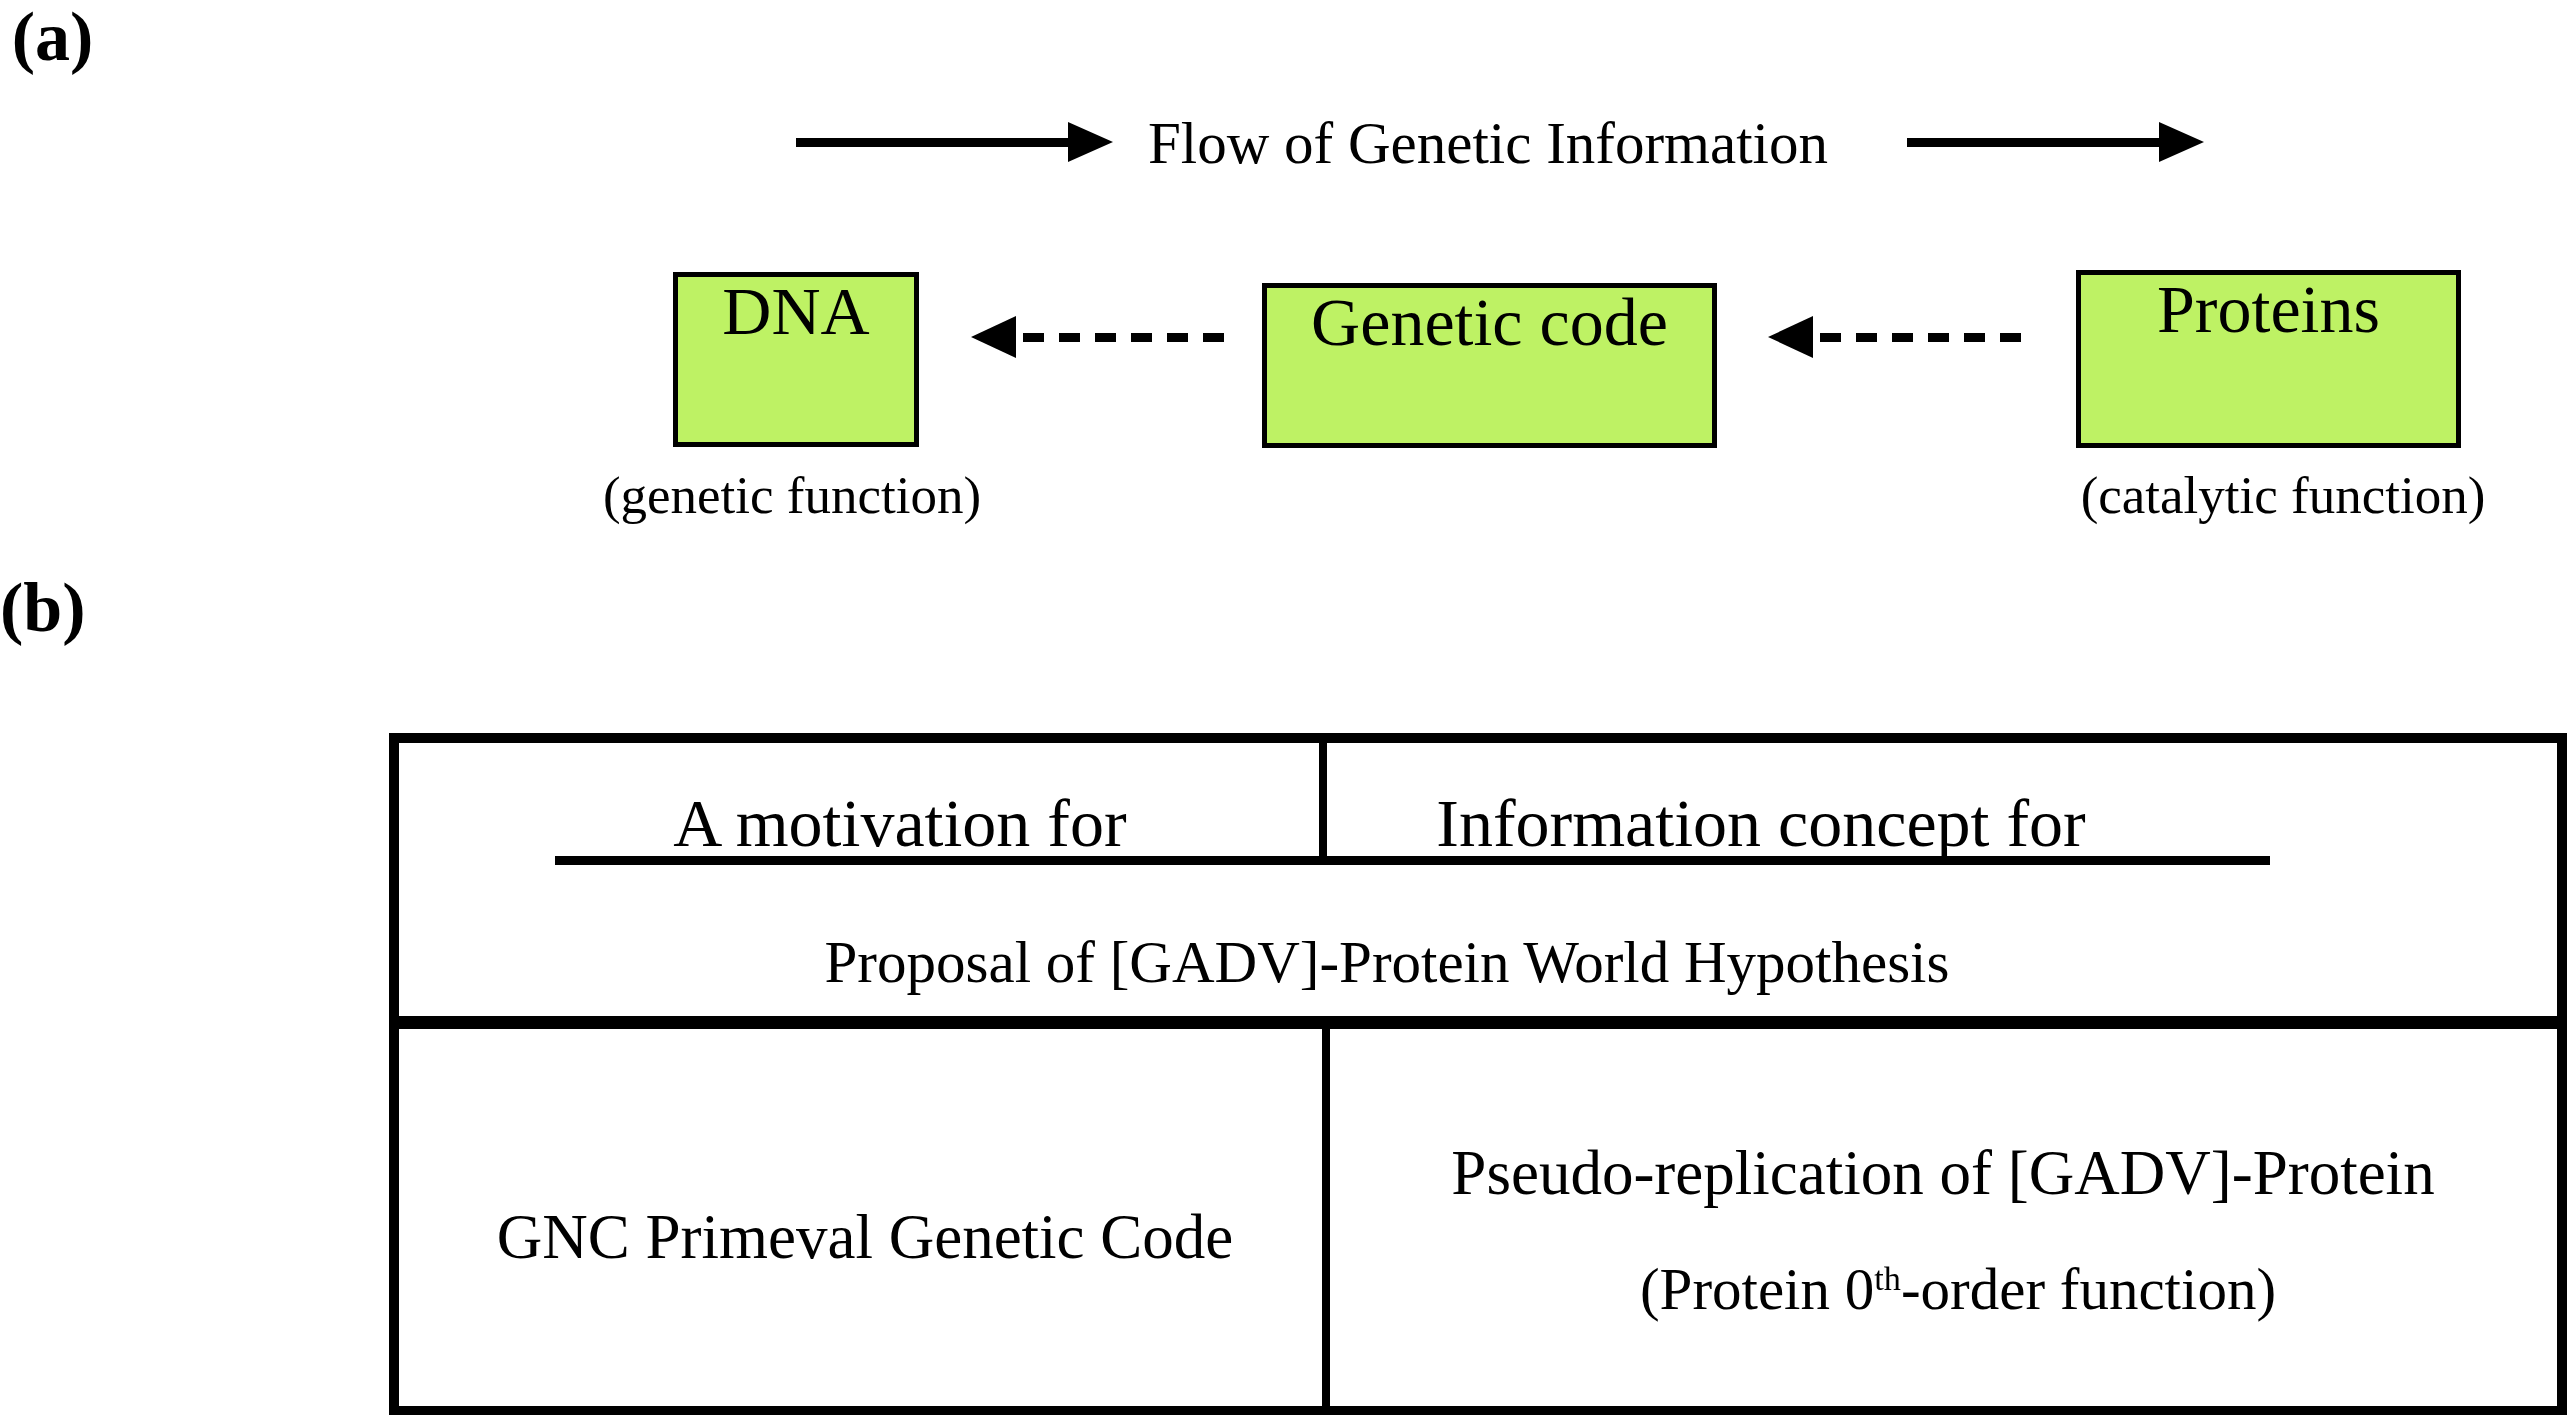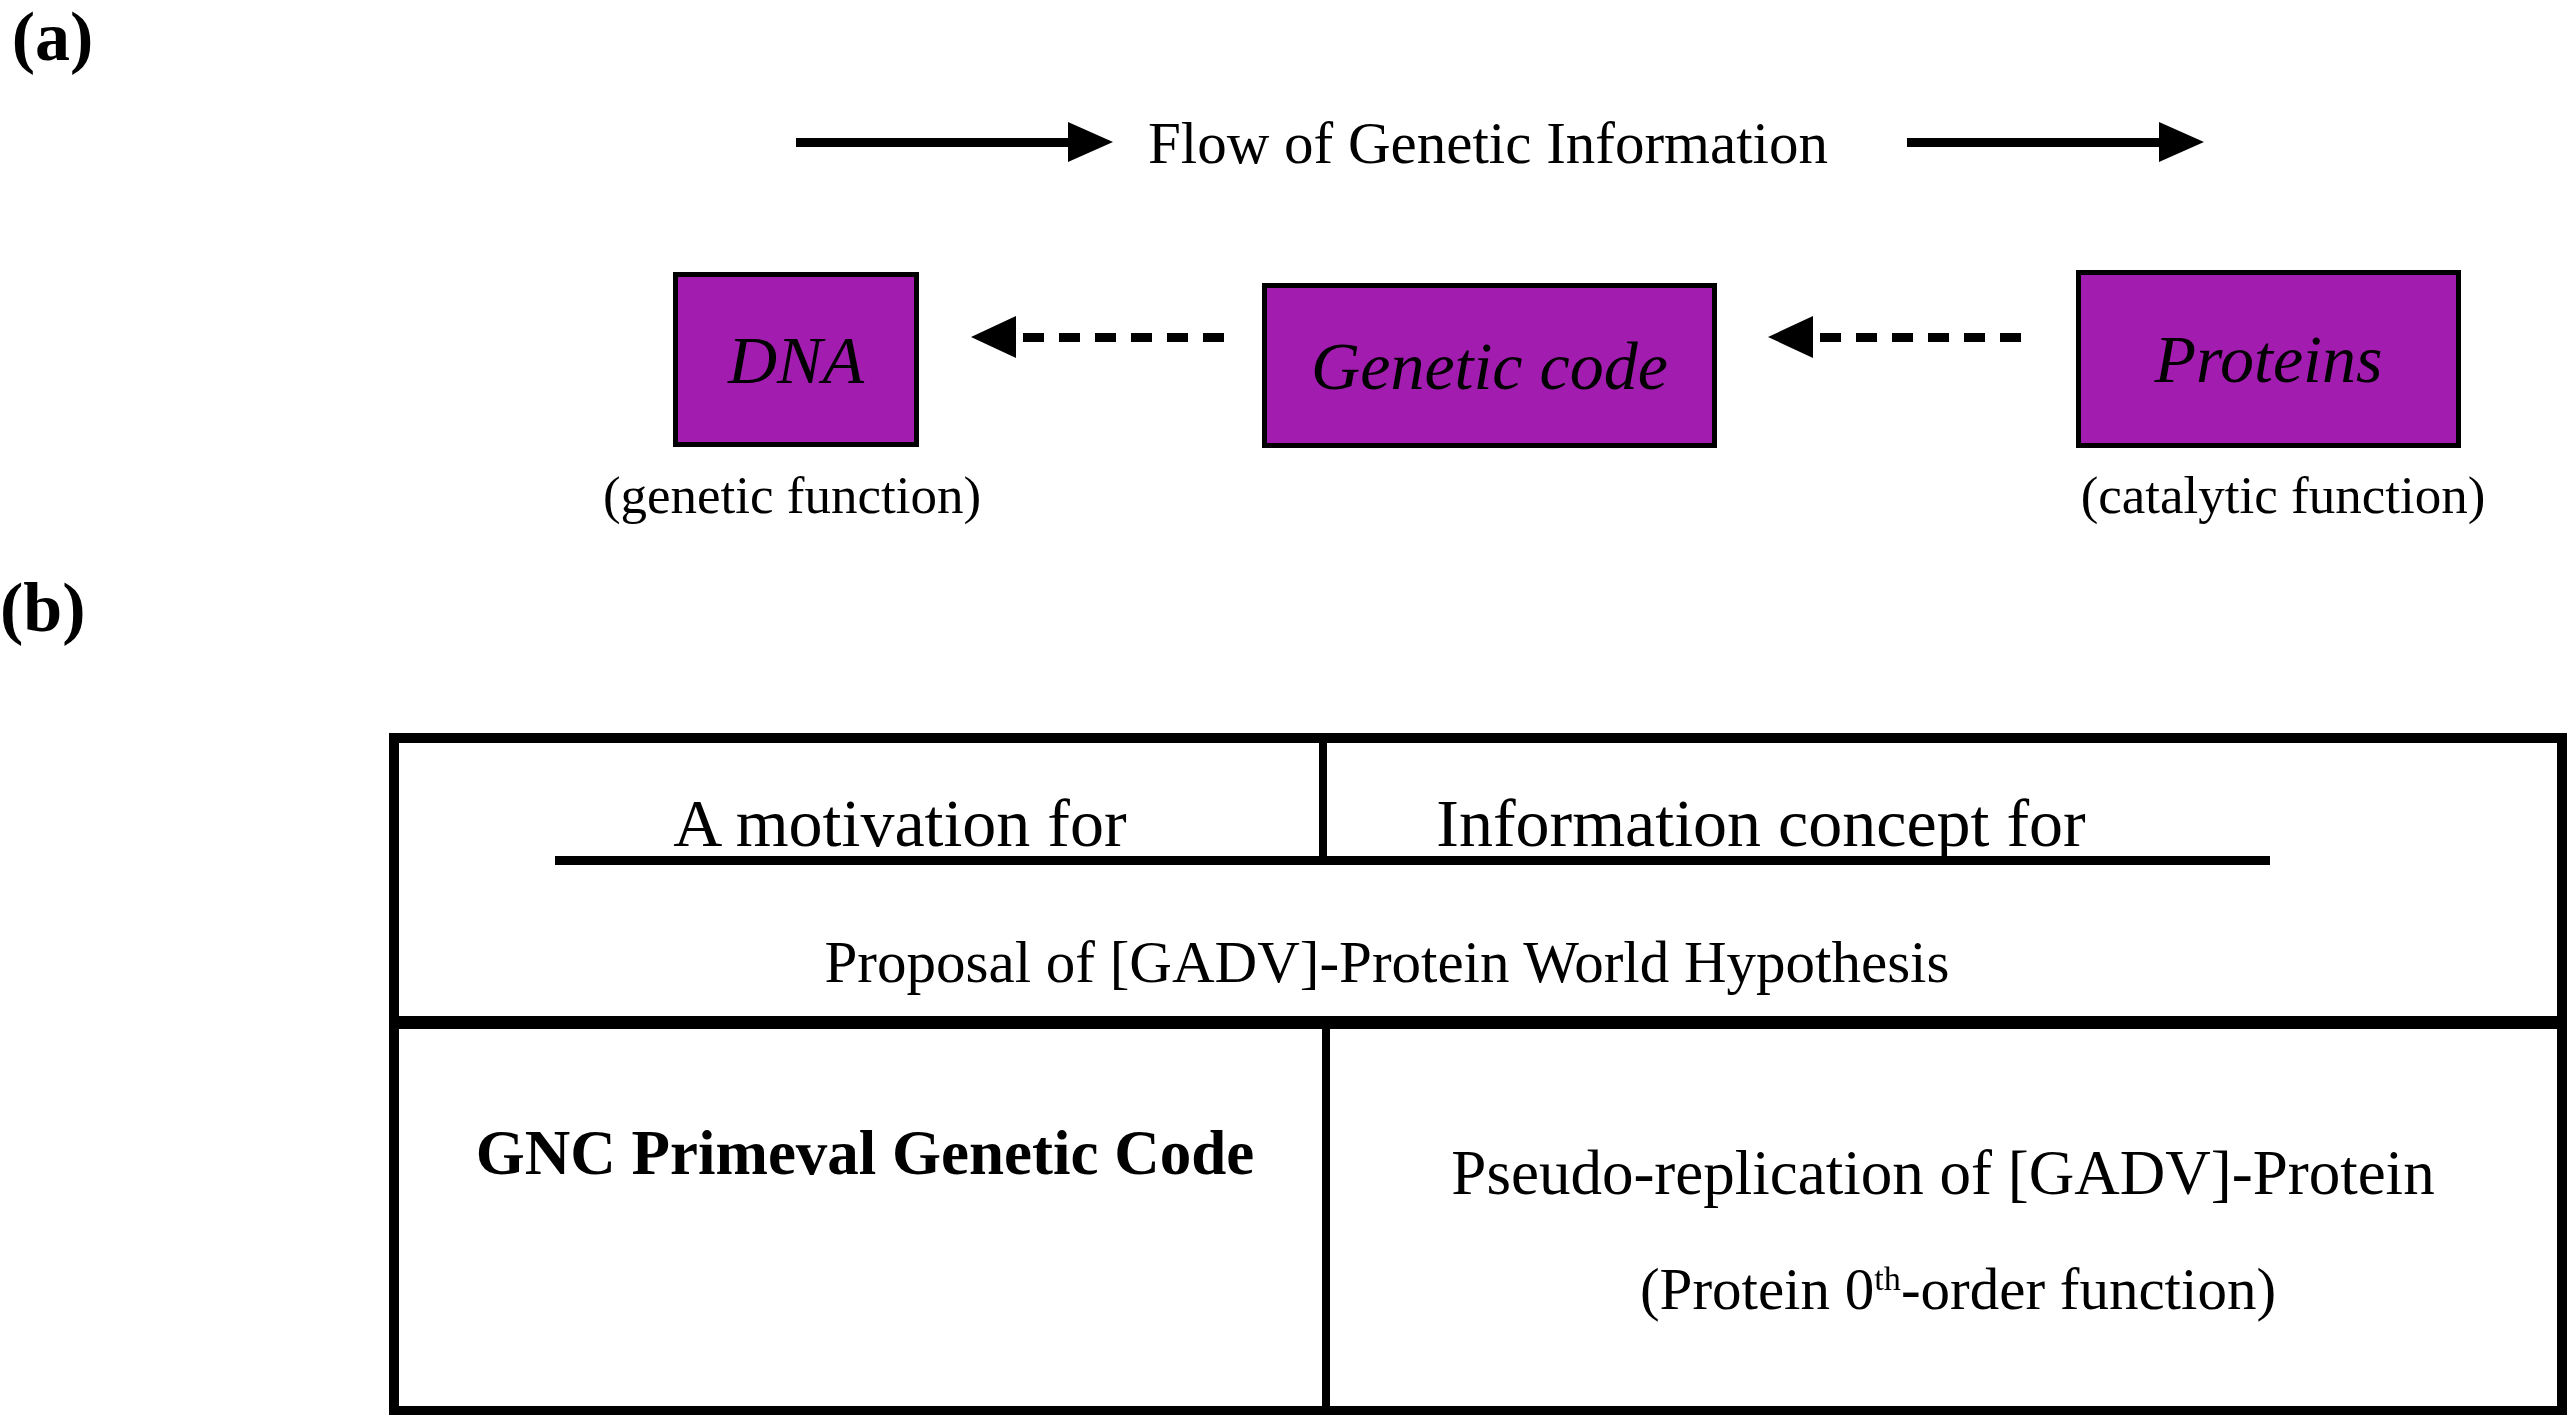--- a/index.html
+++ b/index.html
@@ -27,24 +27,22 @@
     font-size: 70px;
     font-weight: bold;
     line-height: 1;
   }
   .flow-title { font-size: 59px; }
   .box {
     position: absolute;
     border: 5.9px solid #000;
     box-sizing: border-box;
     display: flex;
-    align-items: center;
     justify-content: center;
-    background: #a21caf;
-    font-style: italic;
+    background: #bef264;
   }
   .box-label { font-size: 68px; line-height: 1; white-space: nowrap; }
   .caption { font-size: 53px; }
   .hline { background: #000; }
   .solid-arrow-line { position: absolute; height: 8.8px; background: #000; }
   .solid-arrow-head {
     position: absolute;
     width: 0; height: 0;
     border-top: 20.5px solid transparent;
     border-bottom: 20.5px solid transparent;
@@ -127,21 +125,21 @@
 
   <div class="abs hline" style="left:389px; top:1016px; width:2178px; height:12.7px;"></div>
 
   <div class="abs hline" style="left:1322px; top:1029px; width:7.8px; height:386px;"></div>
 
   <div class="ctr tbl-header" style="left:900px; top:823px;">A motivation for</div>
   <div class="ctr tbl-header" style="left:1761px; top:823px;">Information concept for</div>
 
   <div class="ctr tbl-proposal" style="left:1387px; top:942px;margin-top:20px;">Proposal of [GADV]-Protein World Hypothesis</div>
 
-  <div class="ctr tbl-cell" style="left:865px; top:1153px;font-weight:bold;">GNC Primeval Genetic Code</div>
+  <div class="ctr tbl-cell" style="left:865px; top:1237px;">GNC Primeval Genetic Code</div>
 
   <div class="ctr tbl-cell" style="left:1943px; top:1173px;">Pseudo-replication of [GADV]-Protein</div>
 
   <div class="ctr tbl-structure" style="left:1958px; top:1289px;">
     <span>(Protein 0</span><span class="sup">th</span><span>-order function)</span>
   </div>
 
 </div>
 
 

